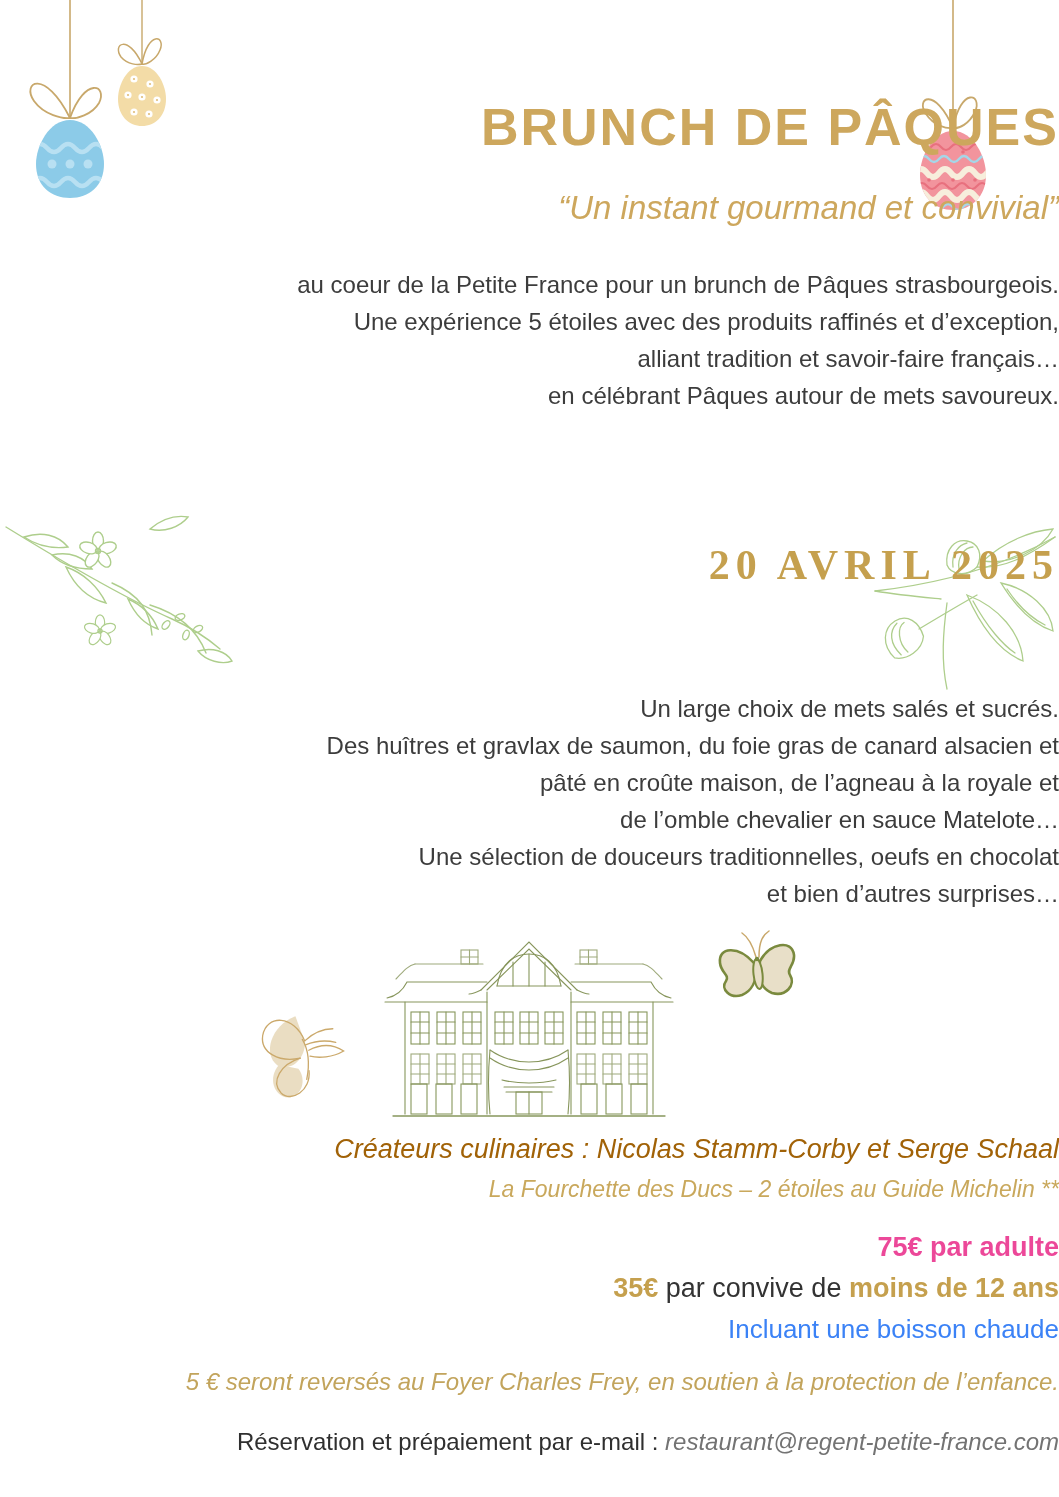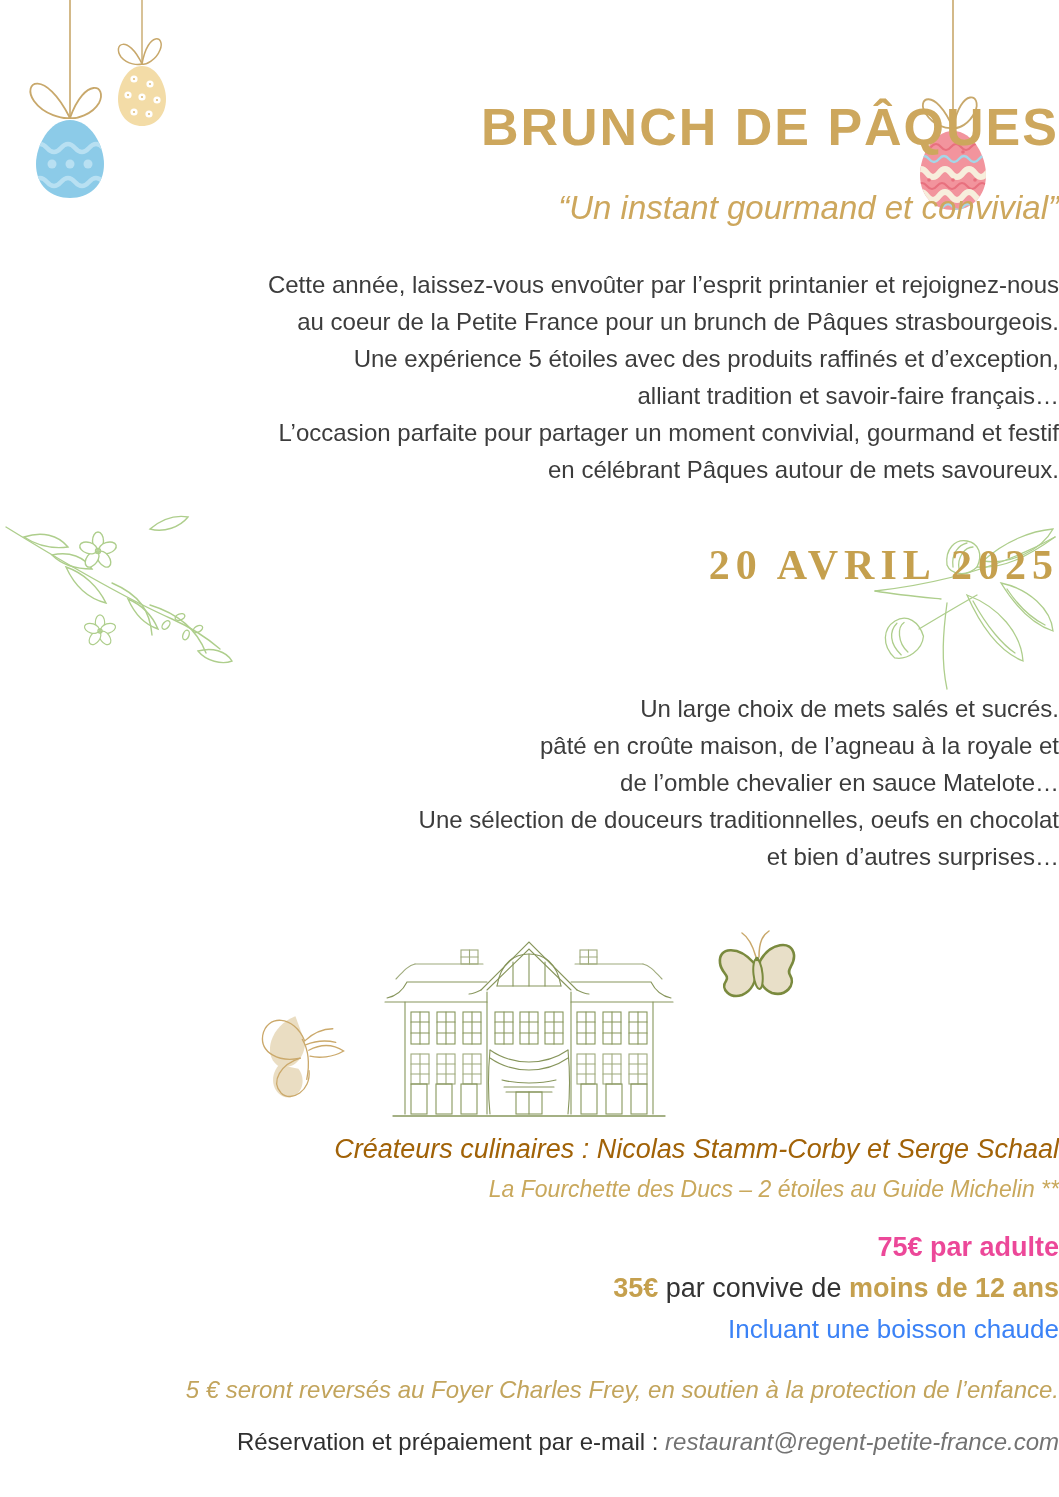--- a/index.html
+++ b/index.html
@@ -69,21 +69,20 @@
   .price-child .gold{font-weight:bold;color:#C5A04E;}
   .price-note{
     top:1314px;
     font-size:26px;
     color:#3b82f6;
   }
   .charity{
     top:1368px;
     font-size:24px;font-style:italic;
     color:#C2A45C;
-    margin-top:8px;
   }
   .reservation{
     top:1428px;
     font-size:24px;
     color:#2F2F2F;
   }
   .reservation .email{
     font-style:italic;
     color:#737373;
   }
@@ -157,25 +156,23 @@
       <circle cx="24" cy="180" r="1.8"></circle>
         <circle cx="48" cy="180" r="1.8"></circle>
         <circle cx="70" cy="180" r="1.8"></circle>
     </g>
   </svg>
 
   <h1 class="abs center title" style="margin:0;">BRUNCH DE PÂQUES</h1>
   <div class="abs center subtitle">“Un instant gourmand et convivial”</div>
 
   <div class="abs center intro">
-    <div>Cette année, laissez-vous envoûter par l’esprit printanier et rejoignez-nous</div>
     <div>au coeur de la Petite France pour un brunch de Pâques strasbourgeois.</div>
     <div>Une expérience 5 étoiles avec des produits raffinés et d’exception,</div>
     <div>alliant tradition et savoir-faire français…</div>
-    <div>L’occasion parfaite pour partager un moment convivial, gourmand et festif</div>
     <div>en célébrant Pâques autour de mets savoureux.</div>
   </div>
 
   <svg class="abs" style="left:0;top:503px;" width="238" height="180" viewBox="0 0 238 180" stroke="#AECE8C" fill="none" stroke-width="1.4" stroke-linecap="round">
     <path d="M6 24 C58 56 118 92 172 116 C190 124 206 134 220 146"></path>
     <path d="M112 80 C140 92 150 108 152 132"></path>
     <path d="M150 102 C176 110 196 124 206 150"></path>
     <path d="M24 34 C42 28 58 32 68 44 C52 46 36 42 24 34 Z"></path>
     <path d="M52 52 C70 48 84 54 92 66 C76 66 62 62 52 52 Z"></path>
     <path d="M66 64 C76 86 90 96 106 100 C98 84 84 70 66 64 Z"></path>
@@ -222,20 +219,21 @@
     <path d="M118 98 C132 124 148 142 160 150"></path>
     <path d="M146 80 C162 106 180 122 198 128 C196 106 174 86 146 80 Z"></path>
     <path d="M152 86 C164 104 178 116 190 122"></path>
     <path d="M92 100 C88 130 86 158 92 186"></path>
   </svg>
 
   <div class="abs center date">20 AVRIL 2025</div>
 
   <div class="abs center menu">
     <div>Un large choix de mets salés et sucrés.</div>
+    <div>Des huîtres et gravlax de saumon, du foie gras de canard alsacien et</div>
     <div>pâté en croûte maison, de l’agneau à la royale et</div>
     <div>de l’omble chevalier en sauce Matelote…</div>
     <div>Une sélection de douceurs traditionnelles, oeufs en chocolat</div>
     <div>et bien d’autres surprises…</div>
   </div>
 
   <svg class="abs" style="left:383px;top:932px;" width="292" height="192" viewBox="0 0 292 192" stroke="#7A8A4A" fill="none" stroke-width="1.1" stroke-linecap="round" opacity="0.9">
     <path d="M10 184 H282" stroke-width="1.3"></path>
 
     <path d="M98 58 L146 10 L194 58"></path>

